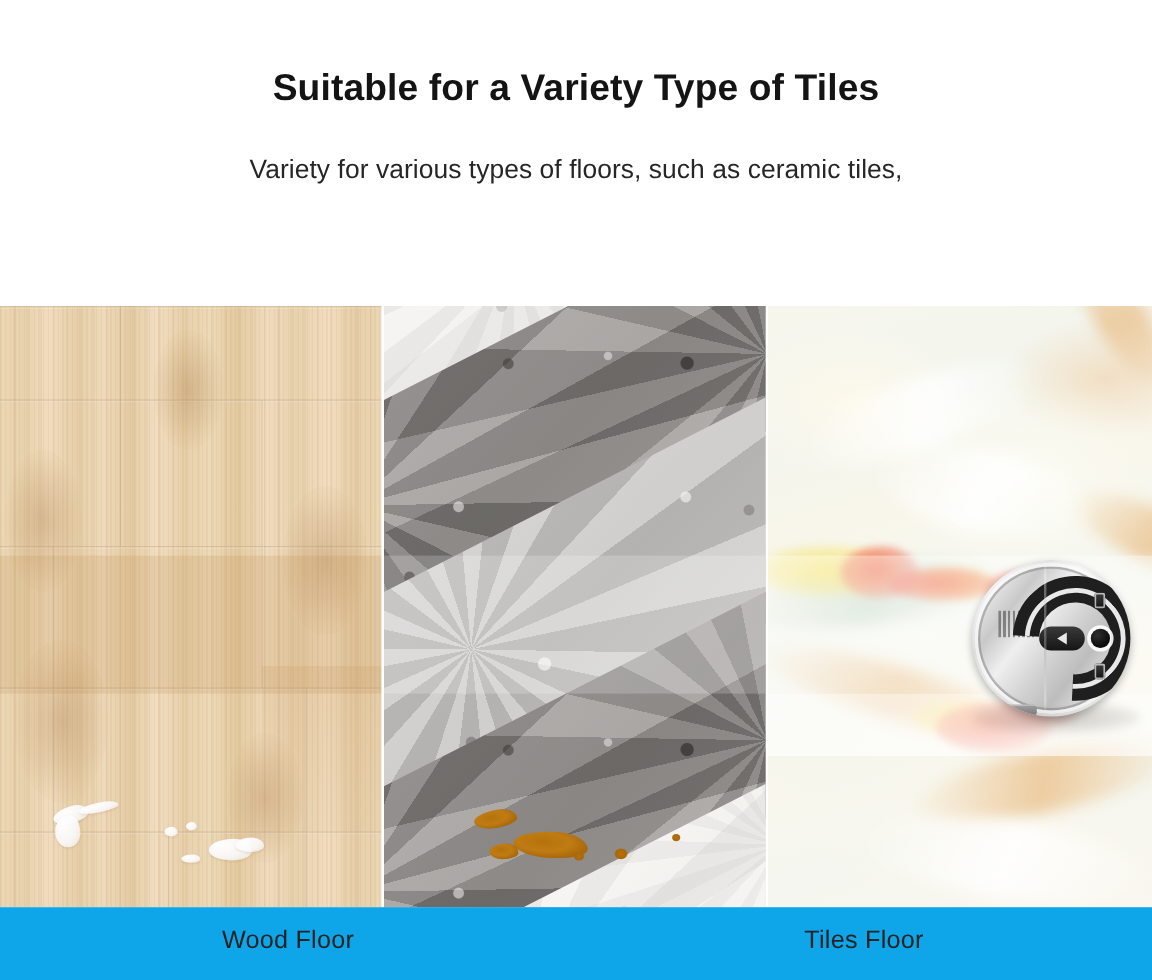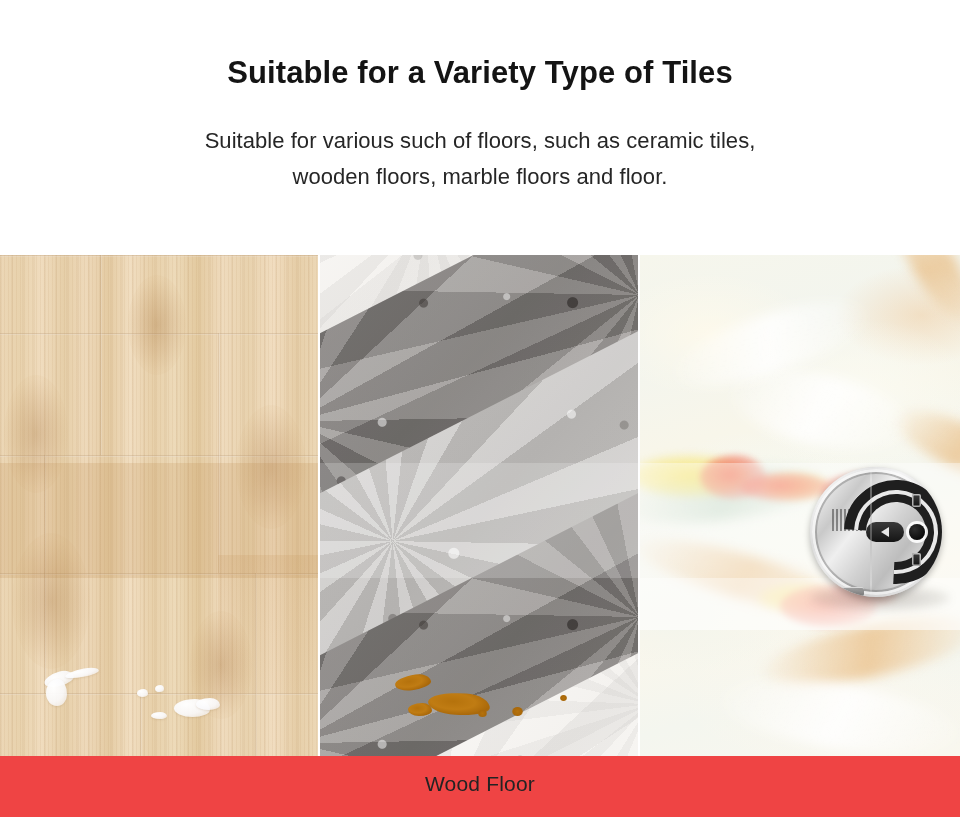--- a/index.html
+++ b/index.html
@@ -315,42 +315,41 @@
       rgba(90,80,70,0.30) 0%, rgba(90,80,70,0.14) 55%, rgba(90,80,70,0) 100%);
     filter:blur(4px);
   }
 
   
   .captions {
     position:absolute;
     top:756px; left:0;
     width:960px; height:61px;
     display:flex;
-    background:#ef4444;
+    background:#0ea5e9;
   }
   .caption-cell {
     flex:1 1 0;
     display:flex;
     align-items:center;
     justify-content:center;
     font-size:21px;
     font-weight:400;
     color:#232323;
     letter-spacing:0.2px;
     padding-bottom:6px;
   }
 </style>
 </head>
 <body>
 
 <div class="header">
   <div class="headline">Suitable for a Variety Type of Tiles</div>
   <div class="subtitle-wrap">
-    <div class="subtitle-line">Suitable for various such of floors, such as ceramic tiles,</div>
-    <div class="subtitle-line">wooden floors, marble floors and floor.</div>
+    <div class="subtitle-line">Variety for various types of floors, such as ceramic tiles,</div>
   </div>
 </div>
 
 <div class="panels">
 
   <div class="panel panel-wood">
     <div class="wood-base"></div>
 
     <div class="wood-seam" style="top:0px;"></div>
     <div class="wood-seam" style="top:78px;"></div>
@@ -449,13 +448,14 @@
       <div class="robot-sensor robot-sensor-top"></div>
       <div class="robot-sensor robot-sensor-bot"></div>
       <div class="robot-seam"></div>
       <div class="robot-bumper"></div>
     </div>
   </div>
 </div>
 
 <div class="captions">
   <div class="caption-cell">Wood Floor</div>
+  <div class="caption-cell">Tiles Floor</div>
 </div>
 
 </body></html>

